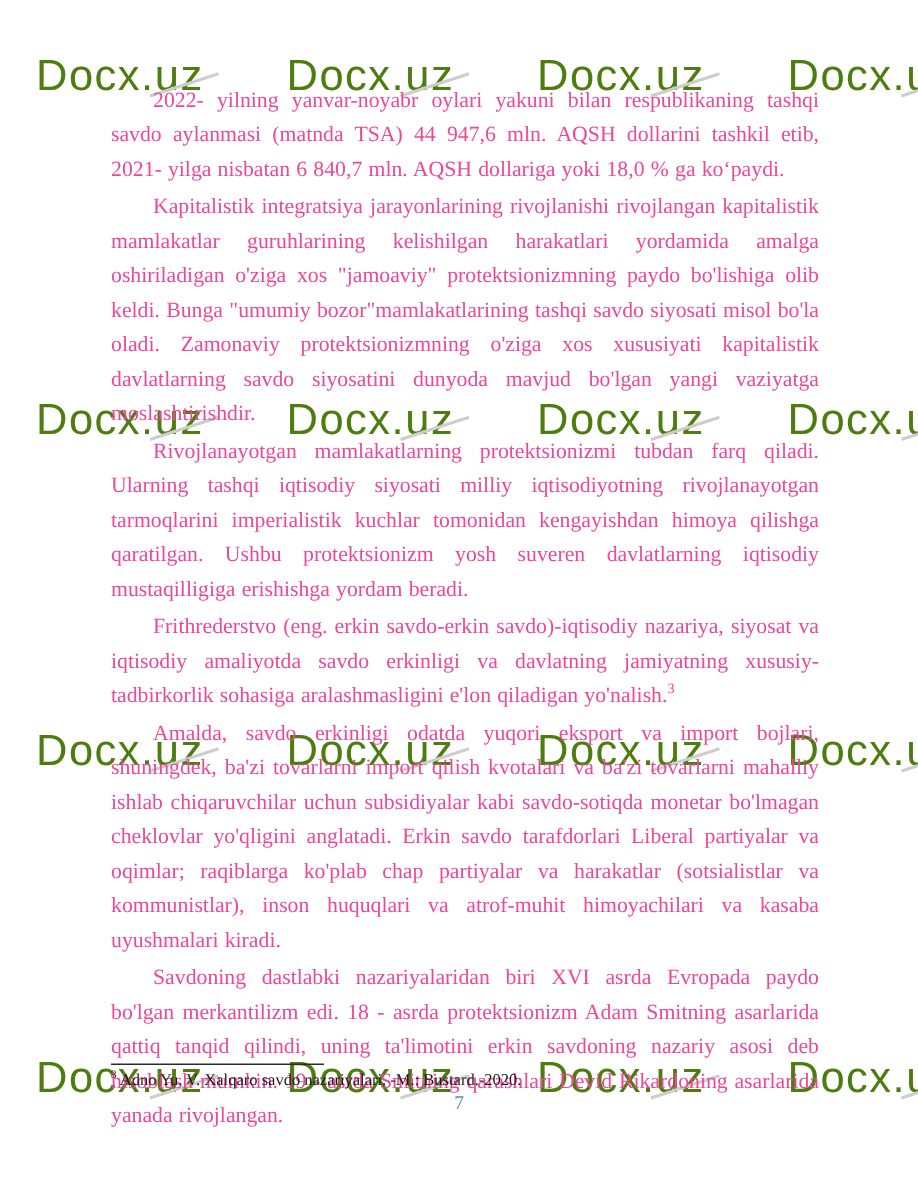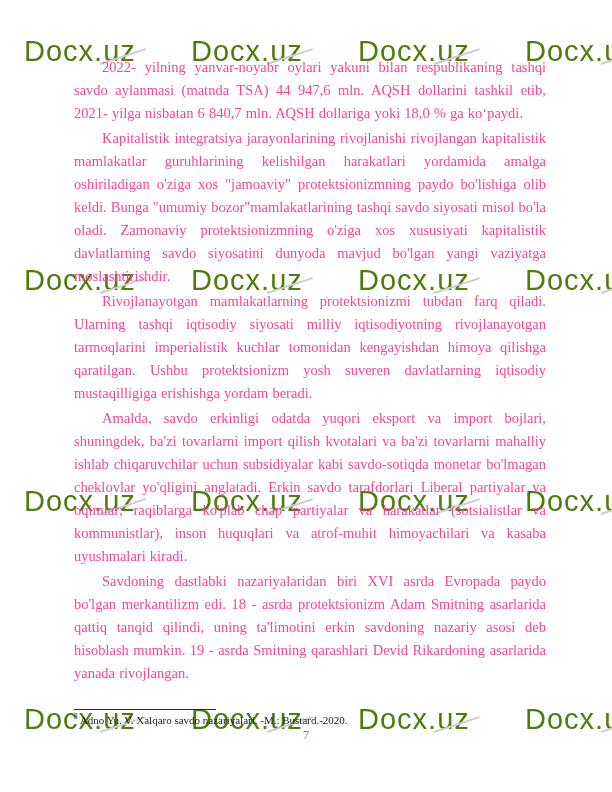--- a/index.html
+++ b/index.html
@@ -103,20 +103,21 @@
     <div class="wm" style="left:24px;top:705px"><span>Docx.uz</span><span class="swoosh"></span></div>
     <div class="wm" style="left:191px;top:705px"><span>Docx.uz</span><span class="swoosh"></span></div>
     <div class="wm" style="left:358px;top:705px"><span>Docx.uz</span><span class="swoosh"></span></div>
     <div class="wm" style="left:525px;top:705px"><span>Docx.uz</span><span class="swoosh"></span></div>
   </div>
 
   <div class="text-block">
     <p class="body-par"><span>2022- yilning yanvar-noyabr oylari yakuni bilan respublikaning tashqi savdo aylanmasi (matnda TSA) 44 947,6 mln. AQSH dollarini tashkil etib, 2021- yilga nisbatan 6 840,7 mln. AQSH dollariga yoki 18,0 % ga koʻpaydi.</span></p>
     <p class="body-par"><span>Kapitalistik integratsiya jarayonlarining rivojlanishi rivojlangan kapitalistik mamlakatlar guruhlarining kelishilgan harakatlari yordamida amalga oshiriladigan o'ziga xos "jamoaviy" protektsionizmning paydo bo'lishiga olib keldi. Bunga "umumiy bozor"mamlakatlarining tashqi savdo siyosati misol bo'la oladi. Zamonaviy protektsionizmning o'ziga xos xususiyati kapitalistik davlatlarning savdo siyosatini dunyoda mavjud bo'lgan yangi vaziyatga moslashtirishdir.</span></p>
     <p class="body-par"><span>Rivojlanayotgan mamlakatlarning protektsionizmi tubdan farq qiladi. Ularning tashqi iqtisodiy siyosati milliy iqtisodiyotning rivojlanayotgan tarmoqlarini imperialistik kuchlar tomonidan kengayishdan himoya qilishga qaratilgan. Ushbu protektsionizm yosh suveren davlatlarning iqtisodiy mustaqilligiga erishishga yordam beradi.</span></p>
+    <p class="body-par"><span>Frithrederstvo (eng. erkin savdo-erkin savdo)-iqtisodiy nazariya, siyosat va iqtisodiy amaliyotda savdo erkinligi va davlatning jamiyatning xususiy-tadbirkorlik sohasiga aralashmasligini e'lon qiladigan yo'nalish.</span><sup class="fnref">3</sup></p>
     <p class="body-par"><span>Amalda, savdo erkinligi odatda yuqori eksport va import bojlari, shuningdek, ba'zi tovarlarni import qilish kvotalari va ba'zi tovarlarni mahalliy ishlab chiqaruvchilar uchun subsidiyalar kabi savdo-sotiqda monetar bo'lmagan cheklovlar yo'qligini anglatadi. Erkin savdo tarafdorlari Liberal partiyalar va oqimlar; raqiblarga ko'plab chap partiyalar va harakatlar (sotsialistlar va kommunistlar), inson huquqlari va atrof-muhit himoyachilari va kasaba uyushmalari kiradi.</span></p>
     <p class="body-par"><span>Savdoning dastlabki nazariyalaridan biri XVI asrda Evropada paydo bo'lgan merkantilizm edi. 18 - asrda protektsionizm Adam Smitning asarlarida qattiq tanqid qilindi, uning ta'limotini erkin savdoning nazariy asosi deb hisoblash mumkin. 19 - asrda Smitning qarashlari Devid Rikardoning asarlarida yanada rivojlangan.</span></p>
   </div>
 
   <div class="footnote-sep"></div>
   <div class="footnote">
     <sup>3</sup>
     <span>Adno Yu. V. Xalqaro savdo nazariyalari. -M.: Bustard.-2020.</span>
   </div>
 

